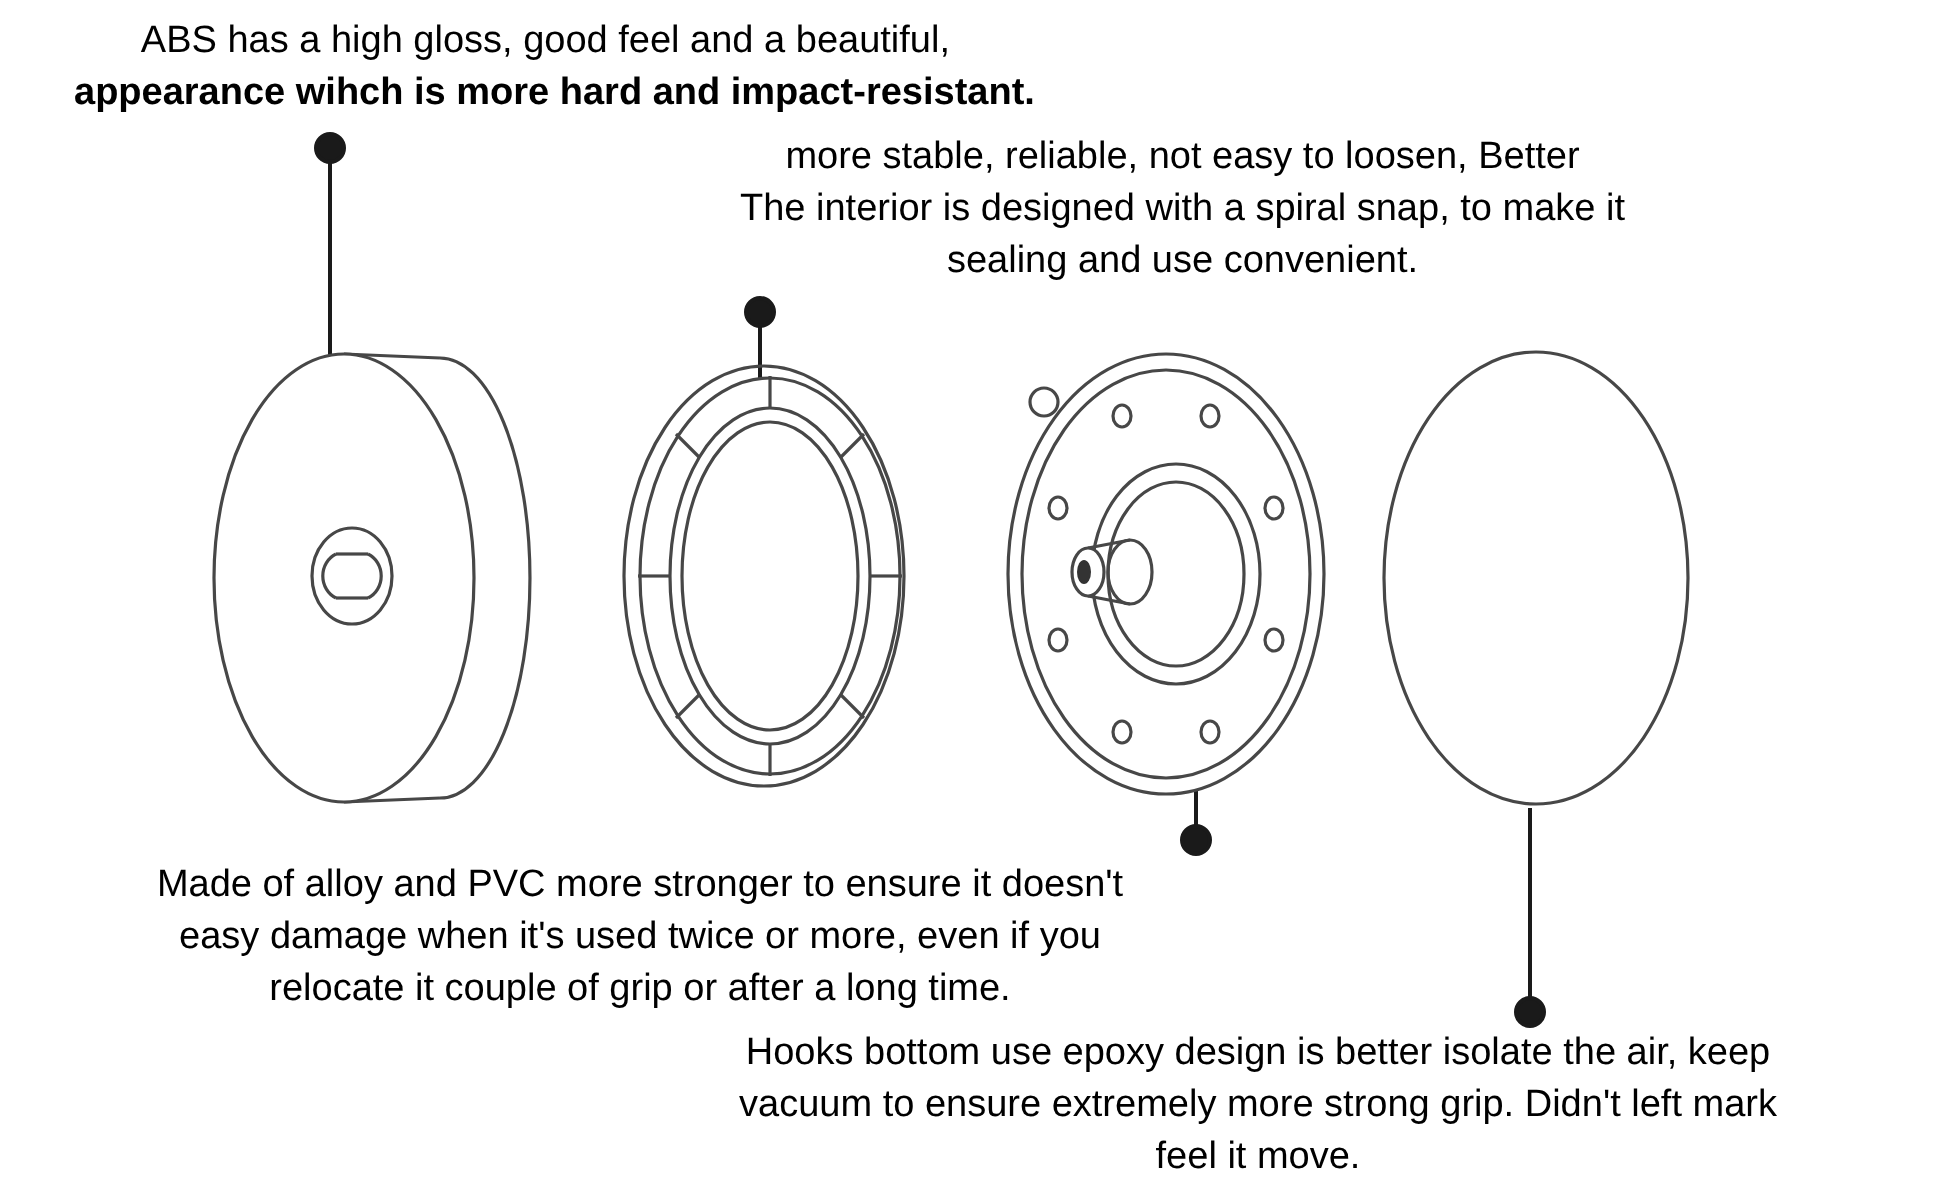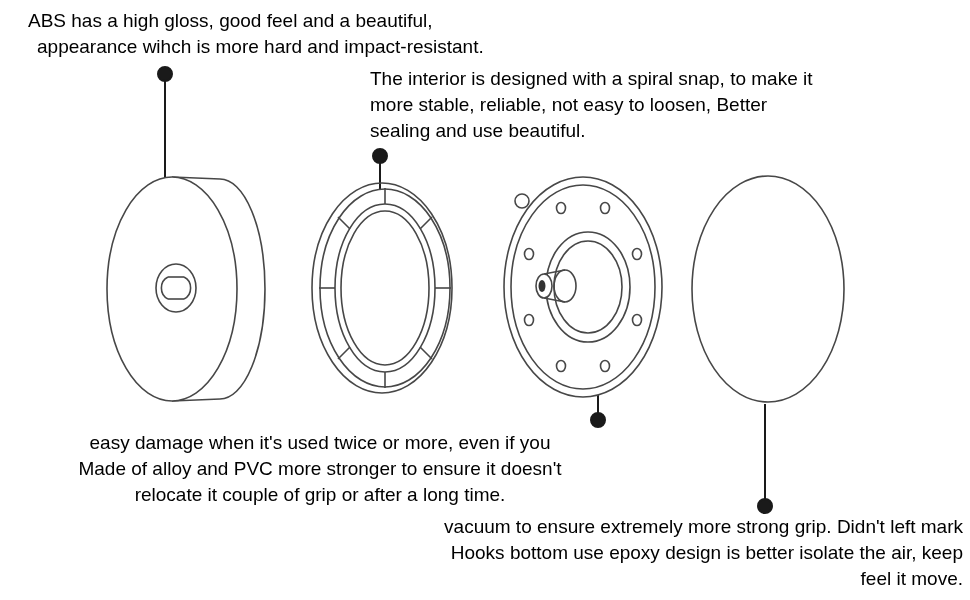--- a/index.html
+++ b/index.html
@@ -2,23 +2,23 @@
 <html><head>
 <meta charset="utf-8">
 <style>
   html,body{margin:0;padding:0;background:#ffffff;}
   .stage{
     position:relative;width:970px;height:600px;background:#ffffff;
     font-family:"Liberation Sans",sans-serif;color:#000;overflow:hidden;
   }
   .stage svg{position:absolute;left:0;top:0;}
   .callout{position:absolute;font-size:19px;line-height:26px;color:#000;}
-  .callout .line{white-space:nowrap;}
+  .callout .line{white-space:nowrap;text-align:center;}
   .callout-abs{left:28px;top:8px;text-align:left;}
-  .callout-abs .line2{padding-left:9px;}
+  .callout-abs .line2{padding-left:9px;font-weight:bold;}
   .callout-spiral{left:370px;top:66px;text-align:left;}
   .callout-alloy{left:12px;top:430px;width:616px;text-align:center;}
   .callout-epoxy{left:295px;top:514px;width:668px;text-align:right;}
 </style>
 </head>
 <body>
 
 <div class="stage">
 
   <svg width="970" height="600" viewBox="0 0 970 600">
@@ -90,30 +90,30 @@
       <ellipse cx="768" cy="289" rx="76" ry="113"></ellipse>
     </g>
   </svg>
 
   <div class="callout callout-abs">
     <div class="line line1">ABS has a high gloss, good feel and a beautiful,</div>
     <div class="line line2">appearance wihch is more hard and impact-resistant.</div>
   </div>
 
   <div class="callout callout-spiral">
+    <div class="line">more stable, reliable, not easy to loosen, Better</div>
     <div class="line">The interior is designed with a spiral snap, to make it</div>
-    <div class="line">more stable, reliable, not easy to loosen, Better</div>
-    <div class="line">sealing and use beautiful.</div>
+    <div class="line">sealing and use convenient.</div>
   </div>
 
   <div class="callout callout-alloy">
+    <div class="line">Made of alloy and PVC more stronger to ensure it doesn't</div>
     <div class="line">easy damage when it's used twice or more, even if you</div>
-    <div class="line">Made of alloy and PVC more stronger to ensure it doesn't</div>
     <div class="line">relocate it couple of grip or after a long time.</div>
   </div>
 
   <div class="callout callout-epoxy">
+    <div class="line">Hooks bottom use epoxy design is better isolate the air, keep</div>
     <div class="line">vacuum to ensure extremely more strong grip. Didn't left mark</div>
-    <div class="line">Hooks bottom use epoxy design is better isolate the air, keep</div>
     <div class="line">feel it move.</div>
   </div>
 
 </div>
 
 </body></html>

